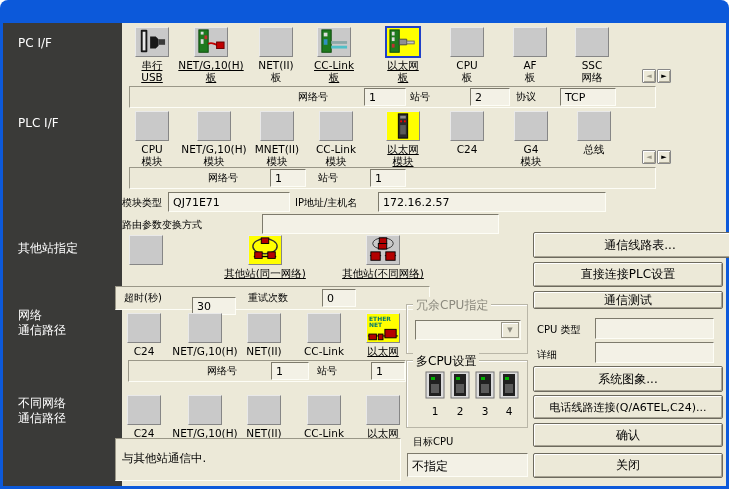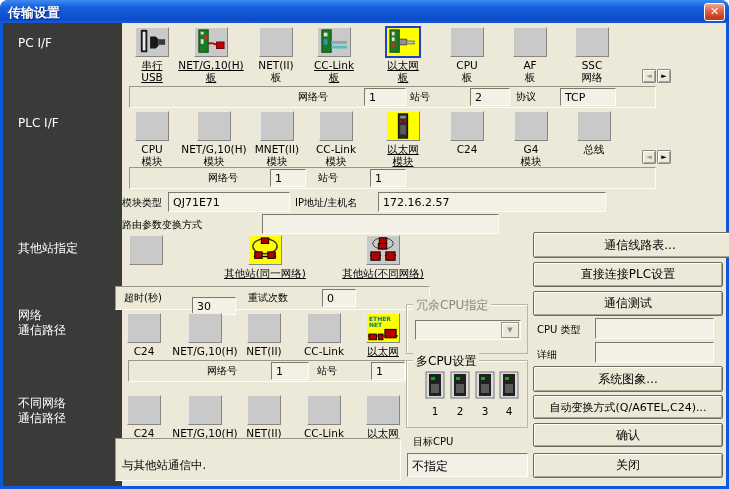--- a/index.html
+++ b/index.html
@@ -33,30 +33,26 @@
   .grp{position:absolute;border:1px solid #B9B6A7;box-shadow:inset 1px 1px 0 #fff;box-sizing:border-box;}
   .grp-label{position:absolute;top:-8px;left:6px;background:#ECE9D8;font-size:12px;padding:0 3px;white-space:nowrap;}
   .disabled-text{color:#8C8A7E;}
   .arrowbtn{position:absolute;width:14px;height:14px;background:#ECE9D8;border:1px solid #888;border-radius:1px;
     box-shadow:inset 1px 1px 0 #fff, inset -1px -1px 0 #A8A494;font-size:7px;text-align:center;line-height:13px;cursor:pointer;box-sizing:border-box;}
   .arrowbtn.off{color:#9B9888;}
   .combo{position:absolute;background:#F3F1E6;border:1px solid;border-color:#7D7A6C #FDFDF6 #FDFDF6 #7D7A6C;box-sizing:border-box;}
   .combo-btn{position:absolute;right:1px;top:1px;bottom:1px;width:16px;background:#ECE9D8;border:1px solid #9A9788;
     box-shadow:inset 1px 1px 0 #fff;font-size:7px;color:#8C8A7E;text-align:center;line-height:15px;}
   .eth-net-text{display:block;font-size:6px;line-height:6px;font-weight:bold;color:#067A6A;white-space:pre-line;text-align:left;padding:2px 0 0 2px;}
-  .statusbox{font-size:11.5px;text-align:left;padding:19px 6px;box-sizing:border-box;}
+  .statusbox{font-size:11.5px;text-align:left;padding:12px 6px;box-sizing:border-box;}
 </style>
 </head>
 <body>
 
 <div class="window">
-  <div class="titlebar">
-    <div class="title-text">传输设置</div>
-    <div class="close-btn">✕</div>
-  </div>
 
   <div class="dlg">
     <div class="sidebar">
       <div class="side-label" style="top:13px">PC I/F</div>
       <div class="side-label" style="top:93px">PLC I/F</div>
       <div class="side-label" style="top:218px">其他站指定</div>
       <div class="side-label" style="top:285px">网络
 通信路径</div>
       <div class="side-label" style="top:373px">不同网络
 通信路径</div>
@@ -353,25 +349,25 @@
           </svg>
         <div class="ilabel">4</div>
       </div>
     </div>
 
     <div class="lbl" style="left:410px;top:412px">目标CPU</div>
     <div class="tb" style="left:404px;top:430px;width:121px;height:24px;font-size:12px;padding-top:4px">不指定</div>
 
     <div class="btn" style="left:530px;top:209px;width:214px;height:26px">通信线路表...</div>
     <div class="btn" style="left:530px;top:239px;width:190px;height:25px">直接连接PLC设置</div>
-    <div class="btn" style="left:530px;top:268px;width:190px;height:25px">通信测试</div>
+    <div class="btn" style="left:530px;top:268px;width:190px;height:18px">通信测试</div>
 
     <div class="lbl" style="left:534px;top:300px">CPU 类型</div>
     <div class="tb" style="left:592px;top:295px;width:119px;height:21px"></div>
     <div class="lbl" style="left:534px;top:325px">详细</div>
     <div class="tb" style="left:592px;top:319px;width:119px;height:21px"></div>
 
     <div class="btn" style="left:530px;top:343px;width:190px;height:26px">系统图象...</div>
-    <div class="btn" style="left:530px;top:372px;width:190px;height:24px;font-size:11px">自动变换方式(Q/A6TEL,C24)...</div>
+    <div class="btn" style="left:530px;top:372px;width:190px;height:24px;font-size:11px">电话线路连接(Q/A6TEL,C24)...</div>
     <div class="btn" style="left:530px;top:400px;width:190px;height:24px">确认</div>
     <div class="btn" style="left:530px;top:430px;width:190px;height:25px">关闭</div>
   </div>
 </div>
 
 </body></html>

